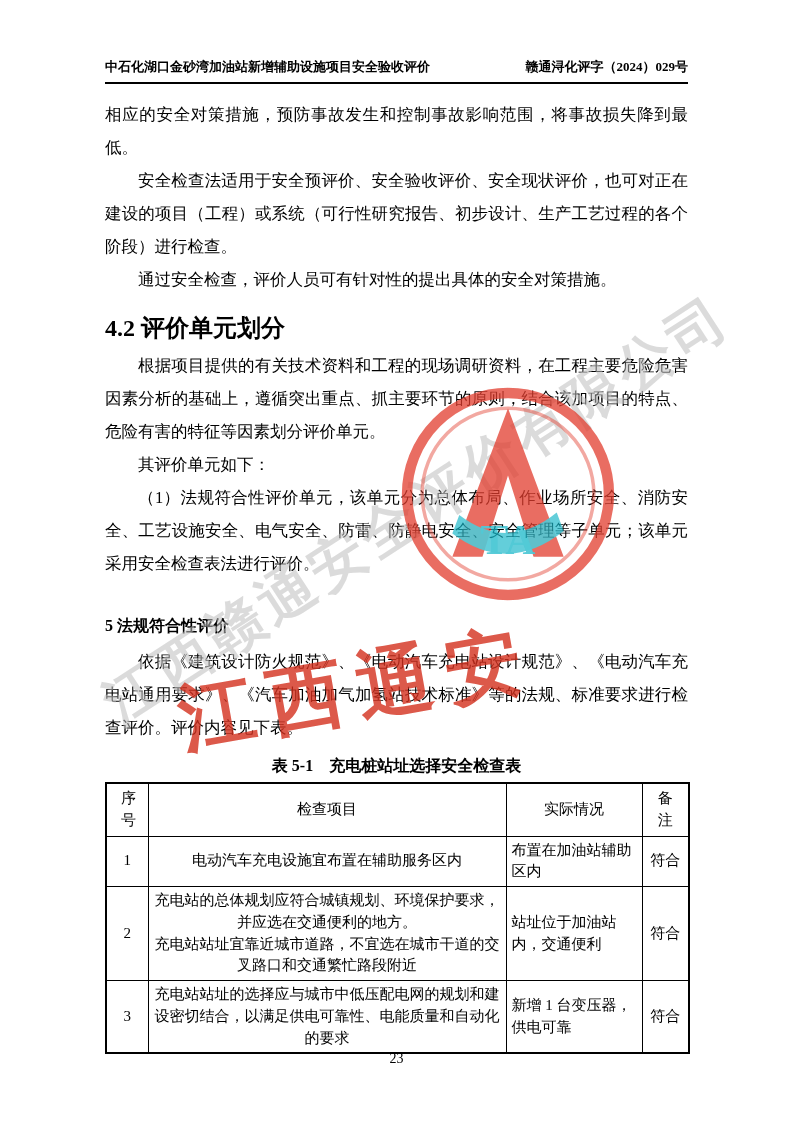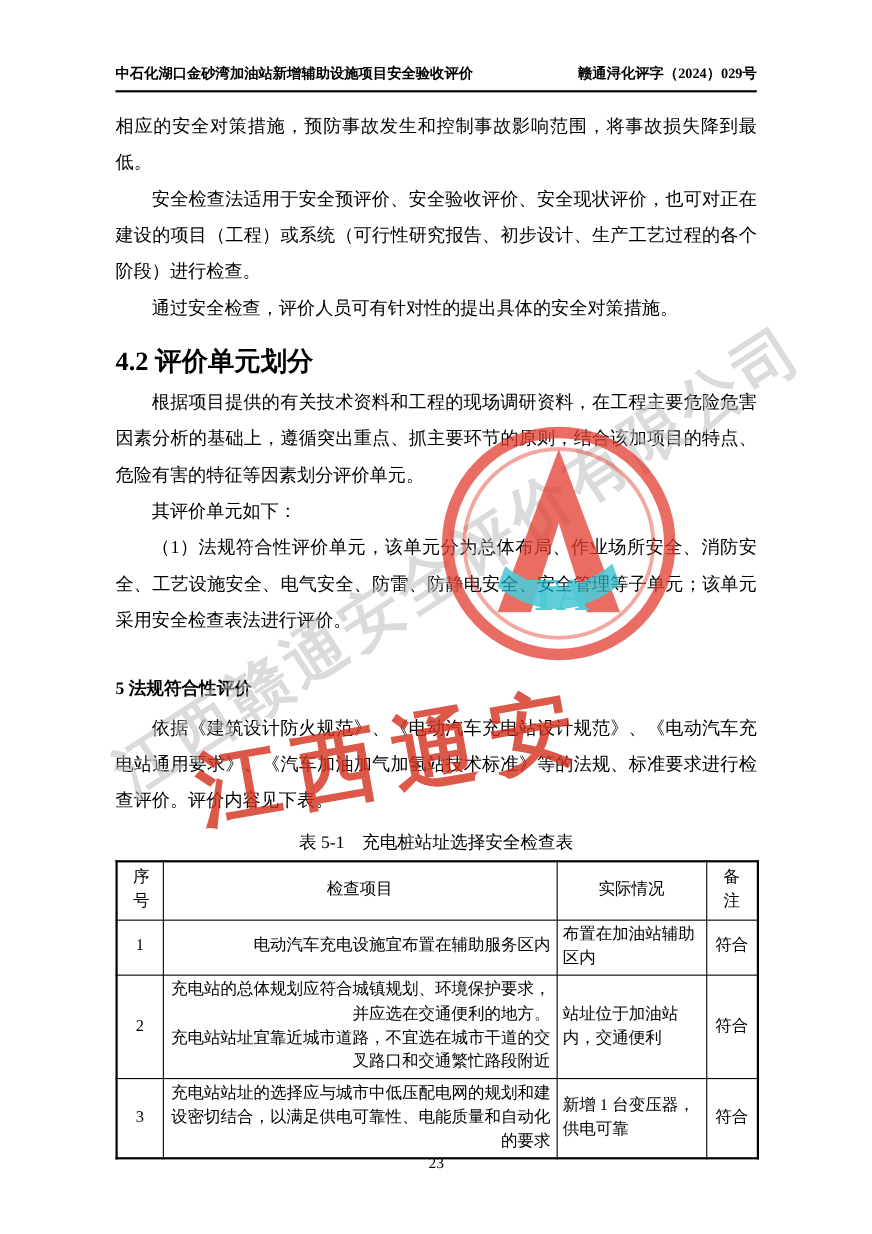--- a/index.html
+++ b/index.html
@@ -43,38 +43,38 @@
     margin:12px 0 4px 0;
     font-size:17.5px; font-weight:bold;
   }
   .h511 {
     margin:8px 0 4px 0;
     font-size:16.5px; font-weight:bold;
   }
   .tbl-title {
     margin:12px 0 5px 0;
     text-align:center;
-    font-size:16px; font-weight:normal;
+    font-size:16px; font-weight:bold;
   }
   table.checklist {
     width:100%;
     border-collapse:collapse;
     table-layout:fixed;
     font-size:15px;
     line-height:1.45;
     border:2px solid #000;
   }
   table.checklist th, table.checklist td {
     border:1px solid #000;
     padding:3px 5px;
     font-weight:normal;
   }
   table.checklist thead th { text-align:center; padding:4px 14px; }
   td.cell-no { text-align:center; vertical-align:middle; }
-  td.cell-item { text-align:right; vertical-align:middle; white-space:pre-line; }
+  td.cell-item { text-align:center; vertical-align:middle; white-space:pre-line; }
   td.cell-actual { text-align:left; vertical-align:middle; }
   td.cell-note { text-align:center; vertical-align:middle; }
   .page-number {
     position:absolute; bottom:55px; left:0; width:100%;
     text-align:center; font-size:14px;
     z-index:1;
   }
   
   .wm-layer {
     position:absolute; left:0; top:0; width:793px; height:1122px;

